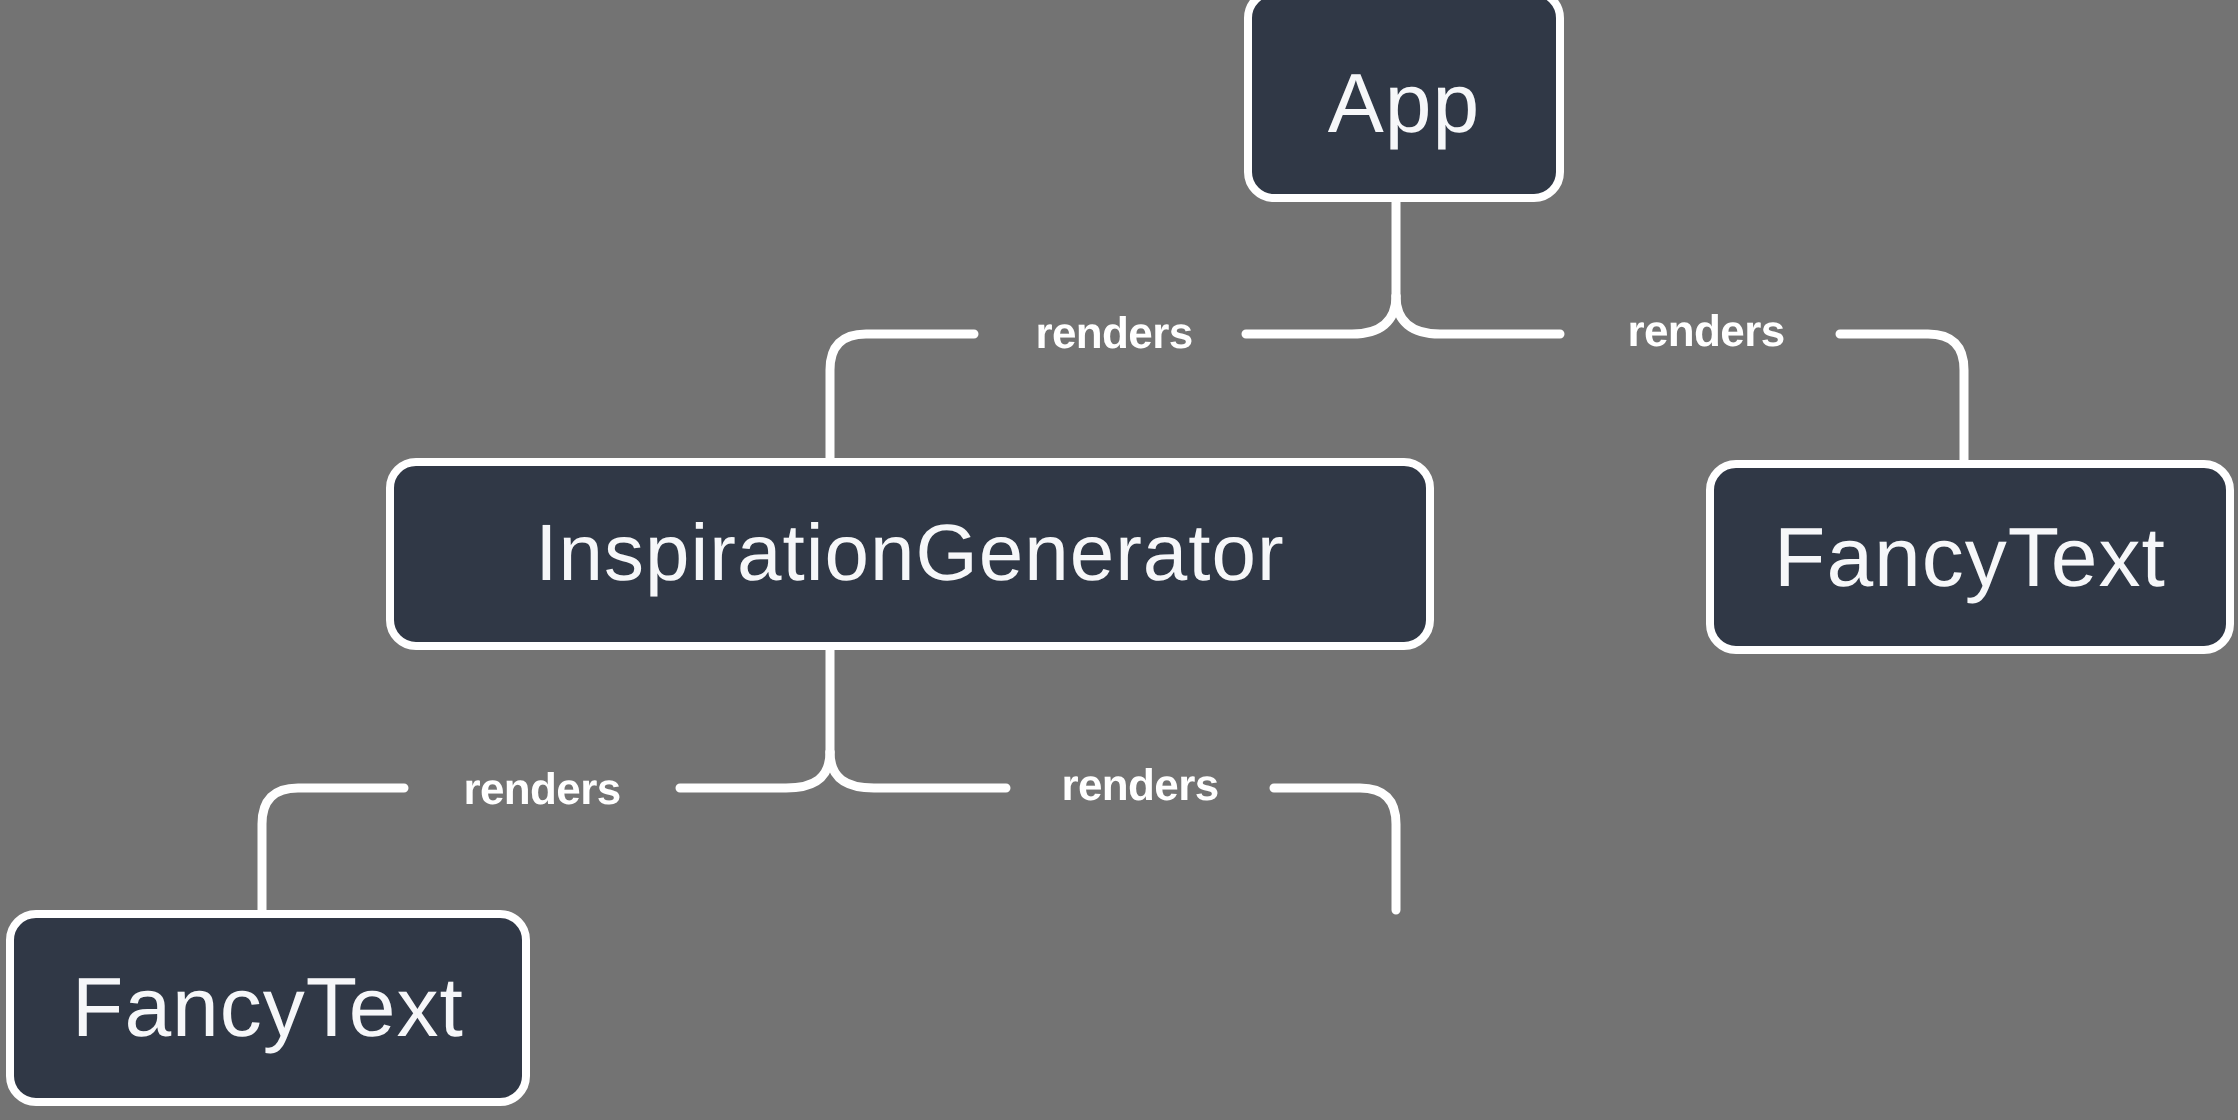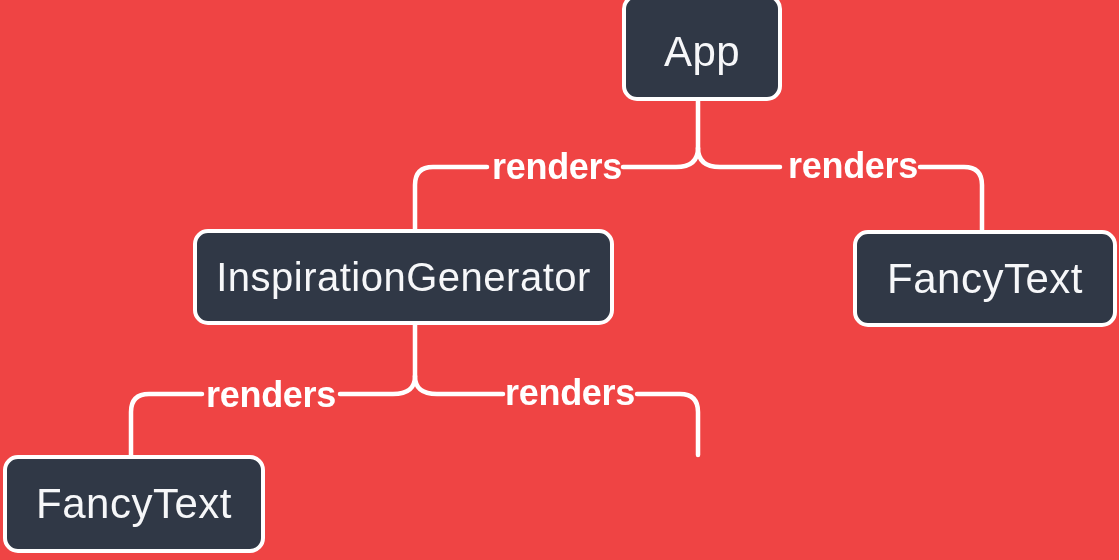--- a/index.html
+++ b/index.html
@@ -1,46 +1,46 @@
 <!DOCTYPE html>
 <html><head>
 <meta charset="utf-8">
 <style>
   html,body{margin:0;padding:0;}
   .canvas{
     position:relative;
     width:1119px;height:560px;
     overflow:hidden;
-    background:#ef4444;
+    background:#737373;
     font-family:"Liberation Sans",sans-serif;
   }
   .edges-svg{position:absolute;left:0;top:0;width:1119px;height:560px;}
   .edges-svg path{fill:none;stroke:#FFFFFF;stroke-width:4.5;stroke-linecap:round;}
   .node{
     position:absolute;
     box-sizing:border-box;
     background:#303846;
     border:4px solid #FFFFFF;
     border-radius:15px;
     color:#F6F7F9;
     display:flex;align-items:center;justify-content:center;
     font-size:40px;
     letter-spacing:0.5px;
     white-space:nowrap;
   }
   .node-app{left:622px;top:-6px;width:160px;height:107px;font-size:42px;padding-top:8px;}
-  .node-ig{left:193px;top:229px;width:421px;height:96px;text-align:right;}
+  .node-ig{left:193px;top:229px;width:524px;height:96px;text-align:right;}
   .node-ft-top{left:853px;top:230px;width:264px;height:97px;font-size:42px;}
   .node-ft-bottom{left:3px;top:455px;width:262px;height:98px;font-size:42px;}
   .node-copyright{left:568px;top:455px;width:265px;height:98px;}
   .edge-label{
     position:absolute;
     transform:translate(-50%,-50%);
     color:#FFFFFF;
-    font-size:36px;
+    font-size:22px;
     font-weight:700;
     letter-spacing:-0.3px;
     white-space:nowrap;
   }
   .el-1{left:557px;top:167px;}
   .el-2{left:853px;top:166px;}
   .el-3{left:271px;top:395px;}
   .el-4{left:570px;top:393px;}
 </style>
 </head>

